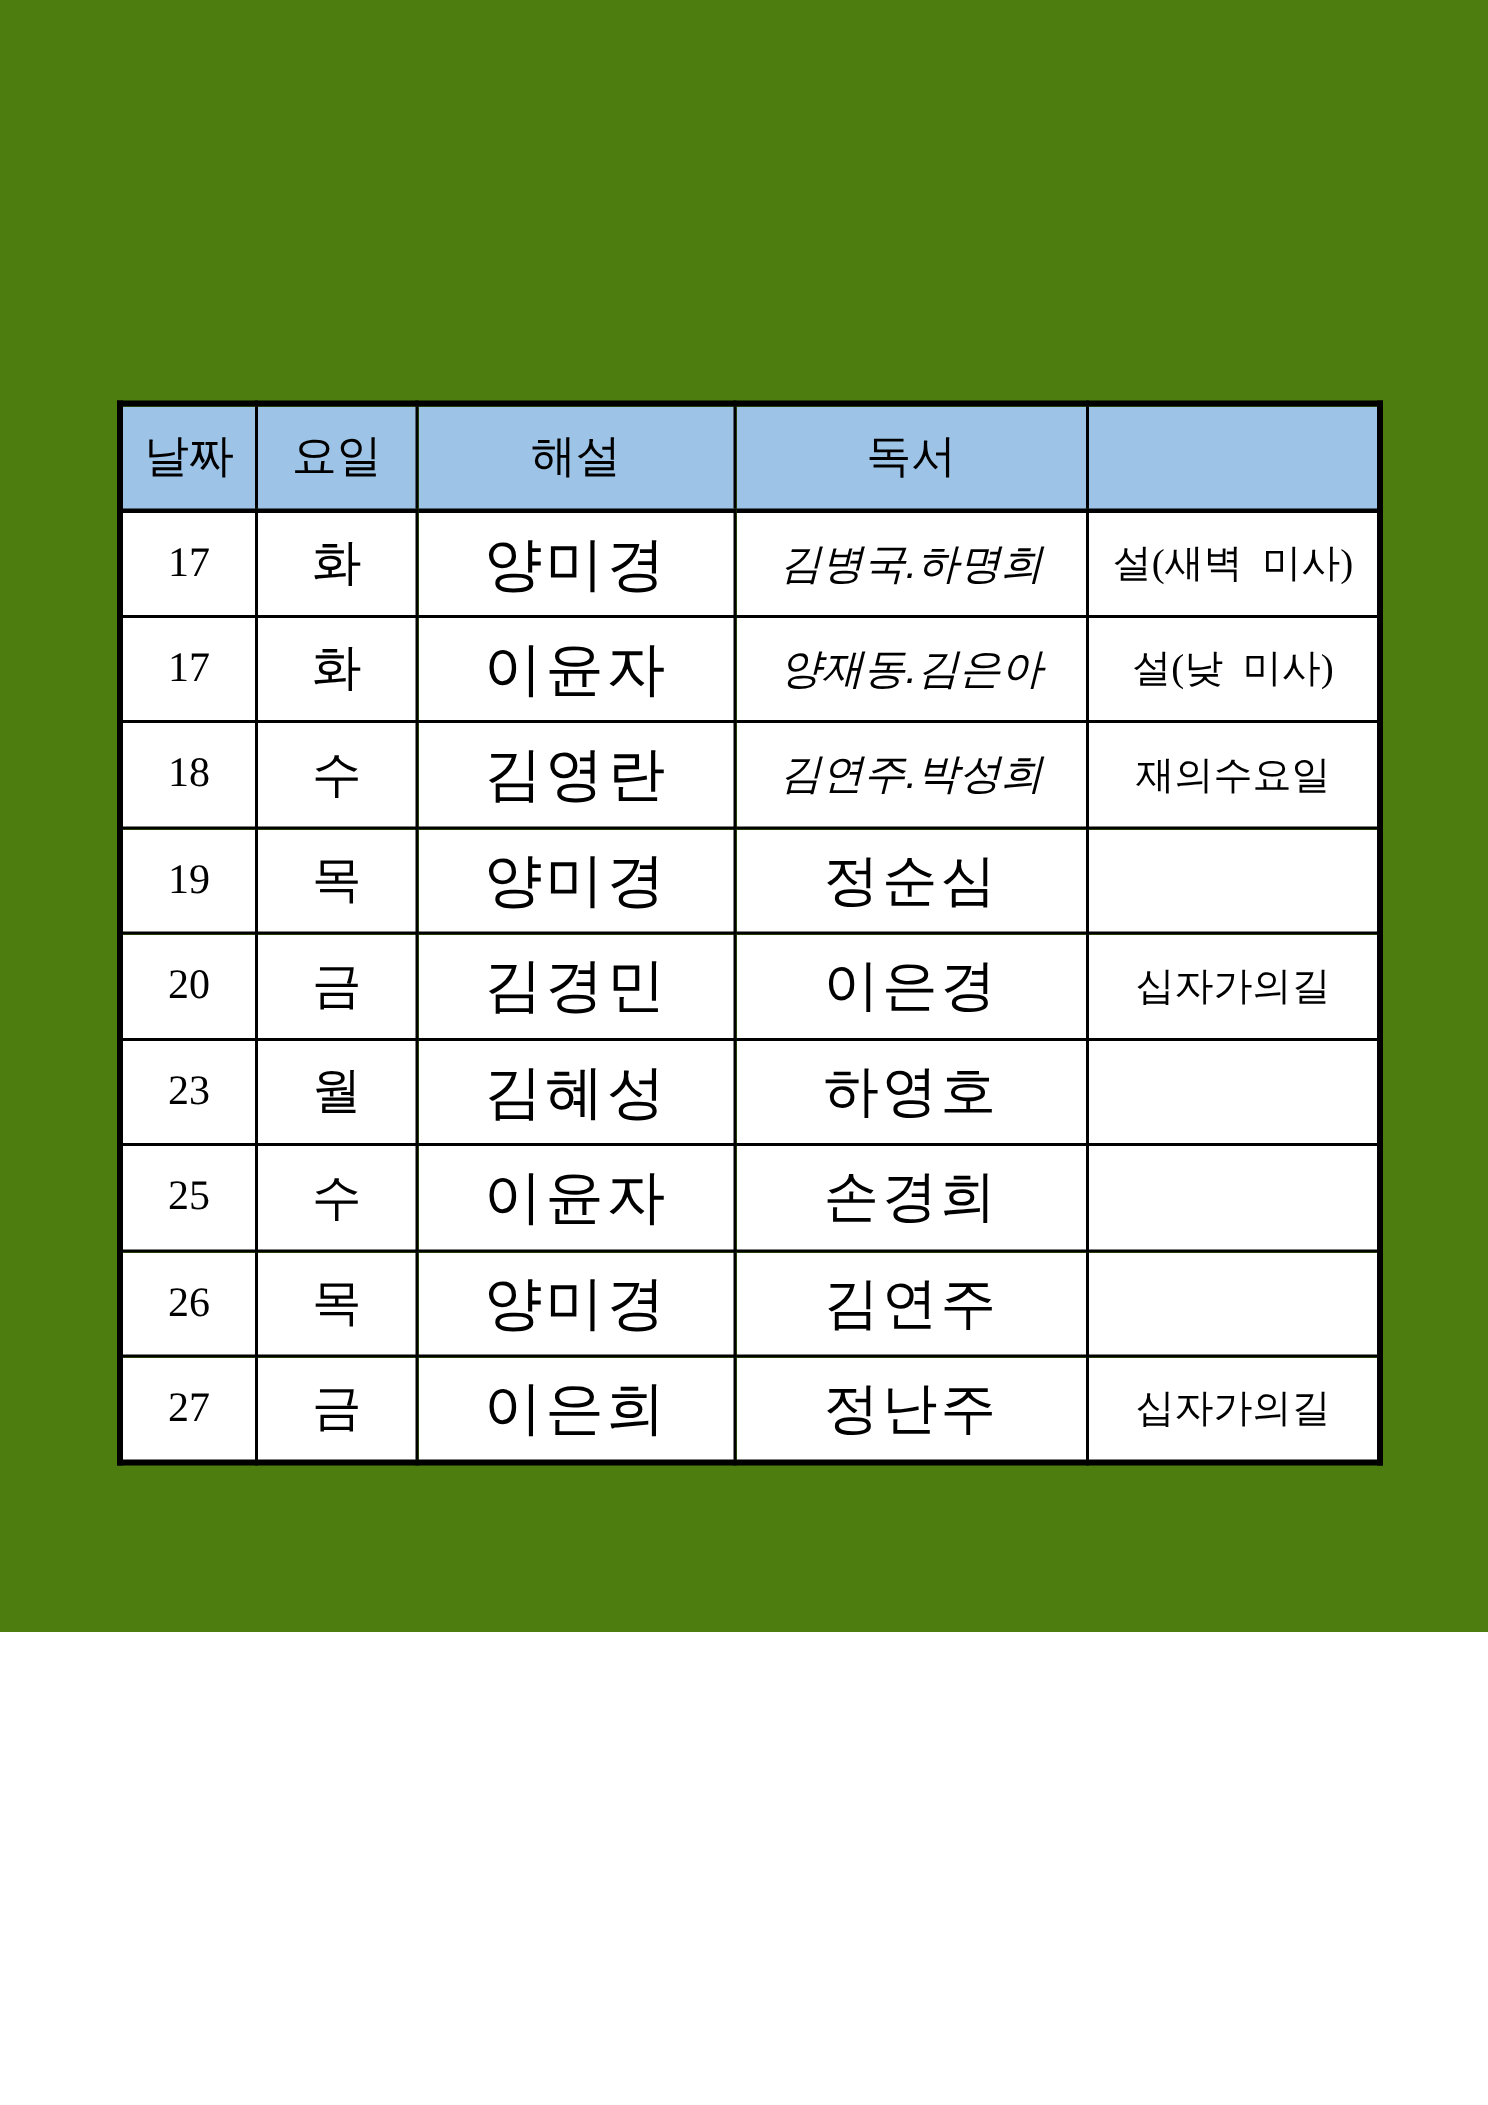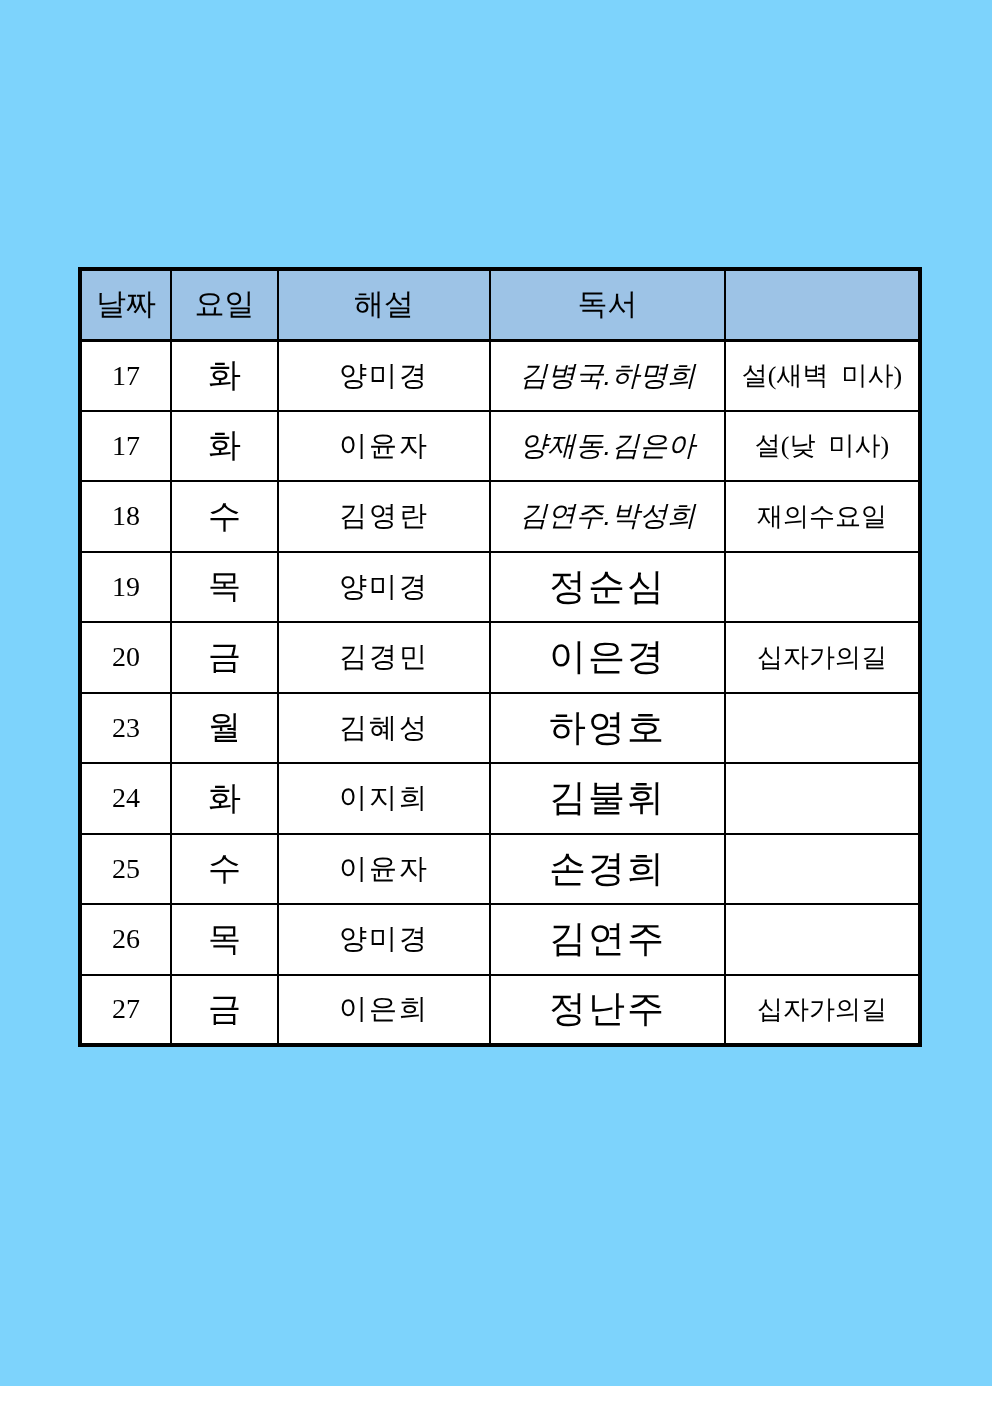--- a/index.html
+++ b/index.html
@@ -5,22 +5,22 @@
   * { margin: 0; padding: 0; box-sizing: border-box; }
   html, body {
     width: 992px;
     height: 1403px;
     background: #ffffff;
     font-family: "Liberation Serif", serif;
   }
   .page {
     position: relative;
     width: 992px;
-    height: 1386px;
-    background: #7dd3fc;
+    height: 1088px;
+    background: #4d7c0f;
     overflow: hidden;
   }
   .table-wrap {
     position: absolute;
     left: 78px;
     top: 267px;
     width: 840px;
   }
   table {
     border-collapse: collapse;
@@ -46,21 +46,21 @@
   tbody td { height: 70.5px; background: #ffffff; }
   .c-date {
     font-size: 28px;
     font-family: "Liberation Serif", serif;
   }
   .c-day {
     font-size: 33px;
     font-family: "Liberation Serif", serif;
   }
   .c-comm {
-    font-size: 28px;
+    font-size: 39px;
     letter-spacing: 2px;
     font-family: Liberation Sans, sans-serif;
   }
   .c-read {
     font-size: 37px;
     letter-spacing: 2px;
     font-family: "Liberation Sans", sans-serif;
   }
   .c-read.small {
     font-size: 28px;
@@ -132,27 +132,20 @@
     <td class="c-note">십자가의길</td>
   </tr>
           <tr>
     <td class="c-date">23</td>
     <td class="c-day">월</td>
     <td class="c-comm">김혜성</td>
     <td class="c-read">하영호</td>
     <td class="c-note"></td>
   </tr>
           <tr>
-    <td class="c-date">24</td>
-    <td class="c-day">화</td>
-    <td class="c-comm">이지희</td>
-    <td class="c-read">김불휘</td>
-    <td class="c-note"></td>
-  </tr>
-          <tr>
     <td class="c-date">25</td>
     <td class="c-day">수</td>
     <td class="c-comm">이윤자</td>
     <td class="c-read">손경희</td>
     <td class="c-note"></td>
   </tr>
           <tr>
     <td class="c-date">26</td>
     <td class="c-day">목</td>
     <td class="c-comm">양미경</td>

